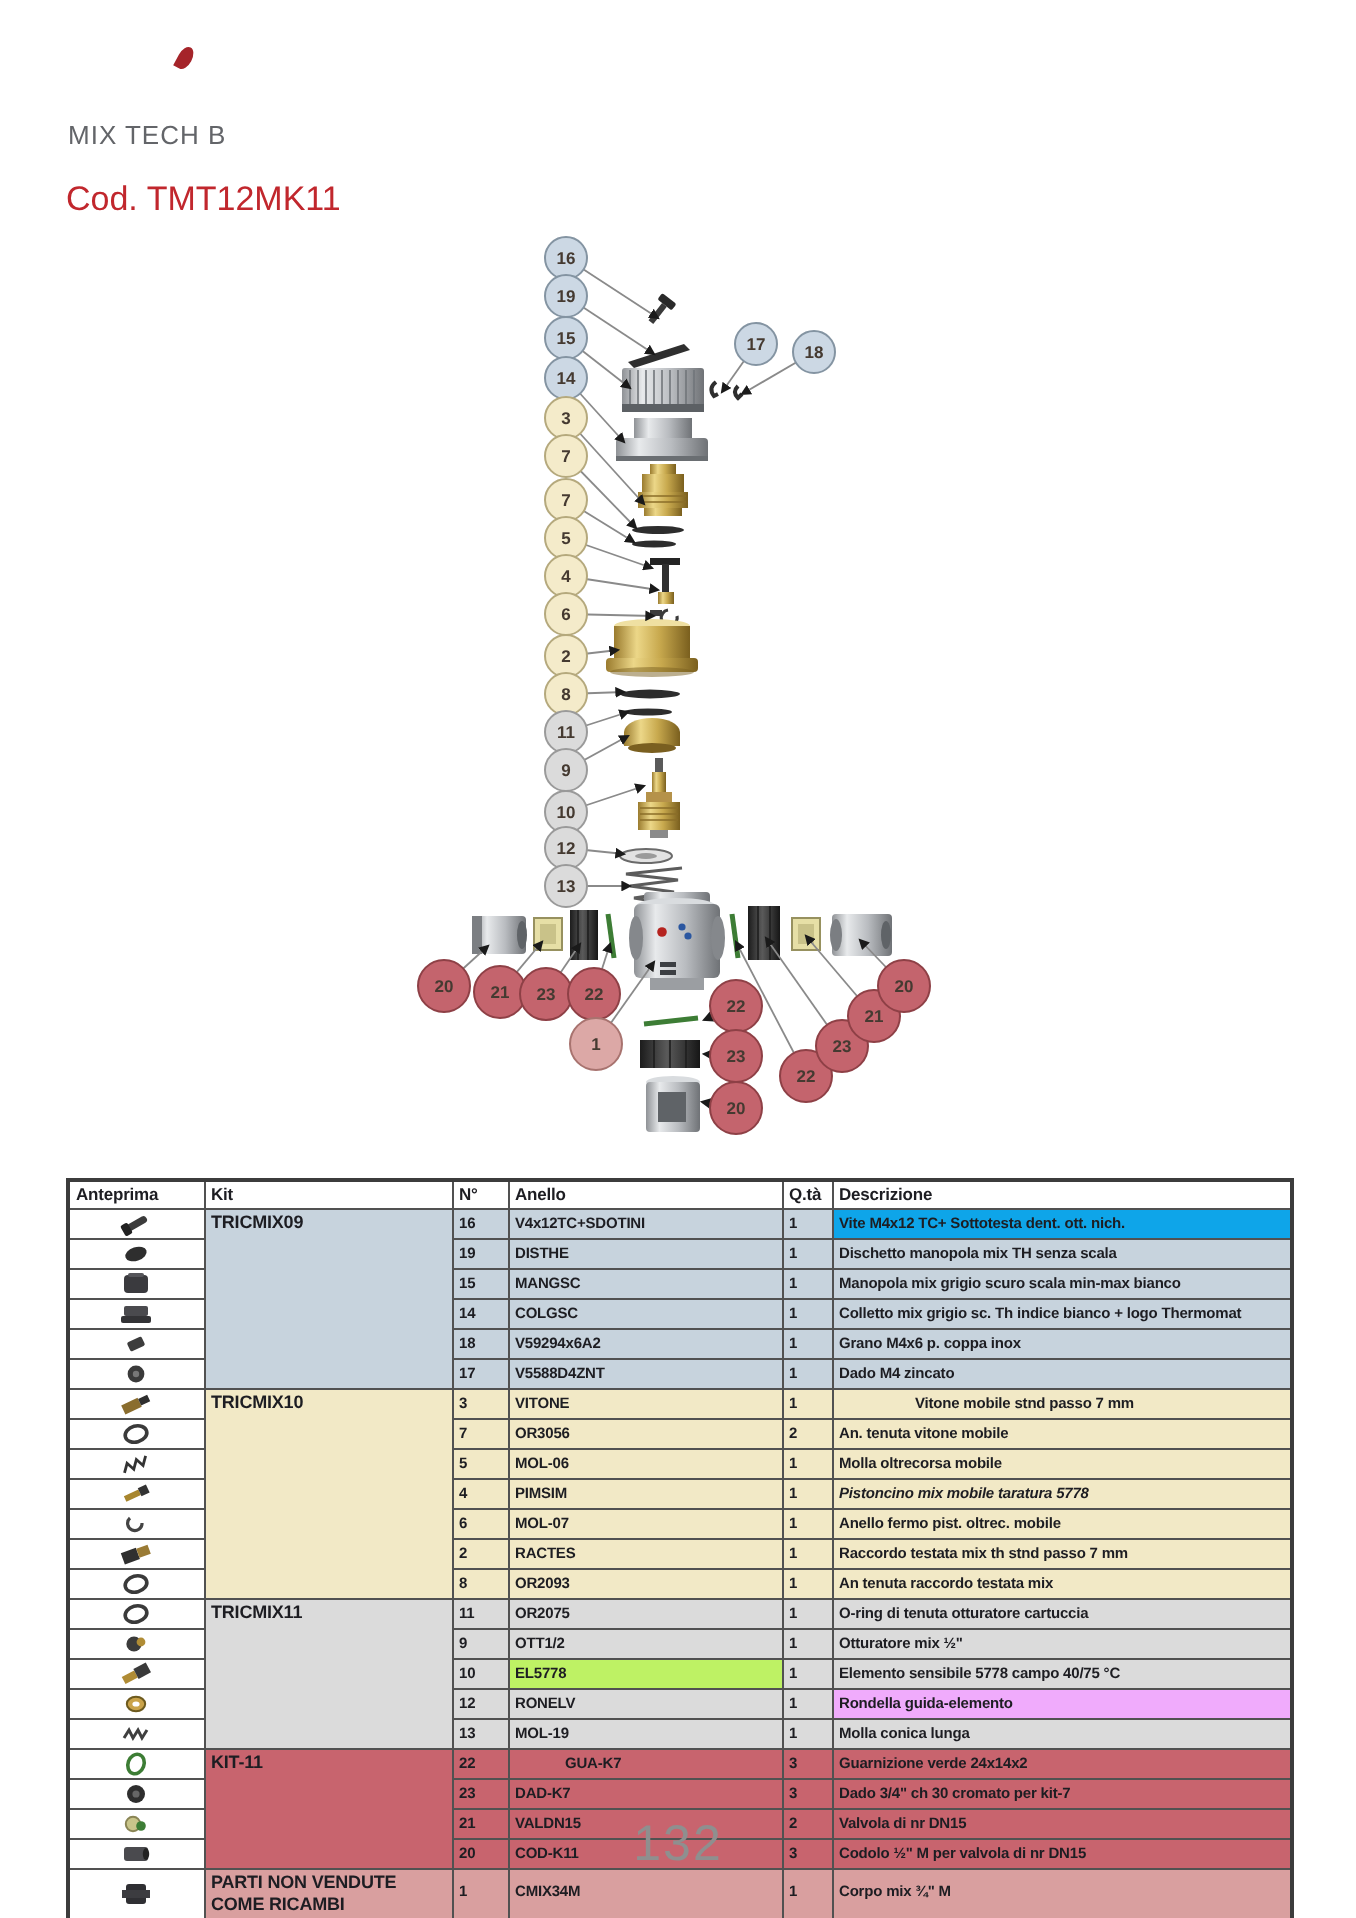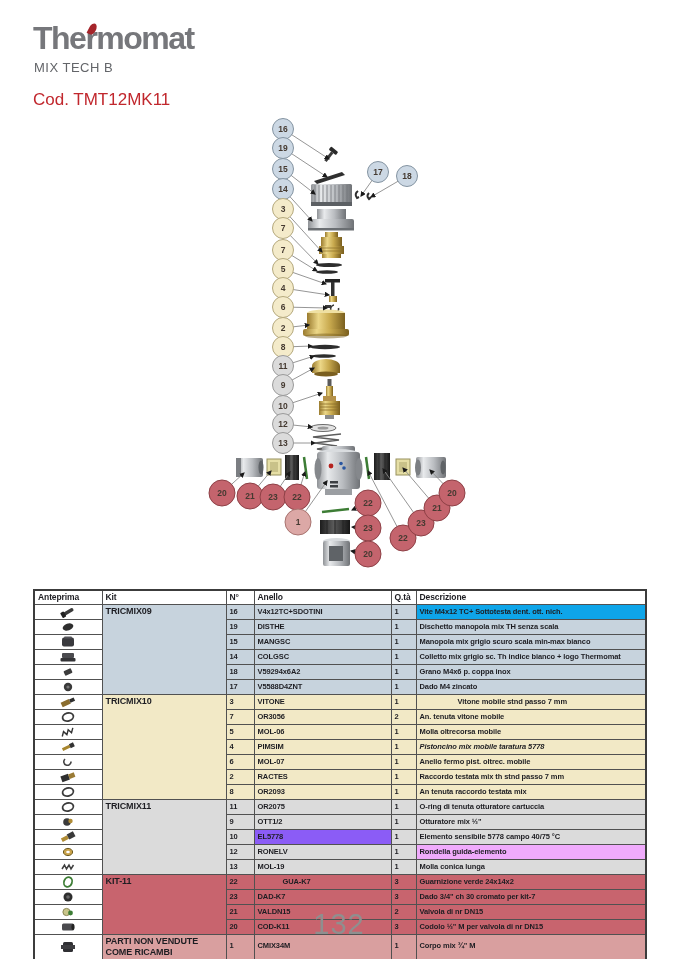--- a/index.html
+++ b/index.html
@@ -17,28 +17,27 @@
   #diagram text.cnum{font-family:"Liberation Sans",sans-serif;font-size:8.5px;font-weight:bold;fill:#453a31;}
 
   
   #parts-table{position:absolute;left:33px;top:589px;width:612px;border-collapse:collapse;table-layout:fixed;border:2px solid #3c3c3c;}
   #parts-table th,#parts-table td{border:1px solid #515151;padding:0 3px;font-size:7.5px;font-weight:bold;color:#1d1d22;height:12.5px;line-height:1.15;overflow:hidden;white-space:nowrap;letter-spacing:-0.1px;}
   #parts-table th{font-size:8.5px;text-align:left;background:#fff;height:13px;}
   #parts-table td.prev{background:#fff;text-align:center;padding:0;}
   #parts-table td.kit{font-size:9px;vertical-align:top;padding-top:1px;white-space:normal;line-height:1.25;}
   #parts-table svg.picon{width:22px;height:14px;display:inline-block;vertical-align:middle;}
 
-  .page-number{position:absolute;left:0;top:908px;width:678px;text-align:center;font-size:29px;color:#8f8f8f;letter-spacing:1px;}
+  .page-number{position:absolute;left:0;top:908px;width:678px;text-align:center;font-size:25px;color:#8f8f8f;letter-spacing:1px;}
 </style>
 </head>
 <body>
 
 <div class="page">
 
-  <div class="brand">Thermomat</div>
   <div class="brand-mark"></div>
   <div class="subtitle">MIX TECH B</div>
   <div class="code">Cod. TMT12MK11</div>
 
   <svg id="diagram" viewBox="195 112 280 470" xmlns="http://www.w3.org/2000/svg">
     <defs>
       <linearGradient id="gmet" x1="0" y1="0" x2="1" y2="0">
         <stop offset="0" stop-color="#8f9296"></stop>
           <stop offset="0.25" stop-color="#e8eaec"></stop>
         <stop offset="0.6" stop-color="#b9bcc0"></stop>
@@ -453,21 +452,21 @@
           <td style="background: rgb(219, 219, 219);">Otturatore mix ½"</td>
         </tr>
         <tr>
           <td class="prev"><svg class="picon" viewBox="0 0 22 14">
               <g transform="rotate(-28 11 7)">
                 <rect x="4" y="5" width="7" height="4" fill="#b08c35"></rect>
                 <rect x="11" y="4.2" width="7" height="5.6" fill="#3a3a3a"></rect>
               </g>
             </svg></td>
           <td style="background: rgb(219, 219, 219);">10</td>
-          <td style="background: #8b5cf6; margin-top: 26px;">EL5778</td>
+          <td style="background: #bef264; margin-top: 26px;">EL5778</td>
           <td style="background: rgb(219, 219, 219);">1</td>
           <td style="background: rgb(219, 219, 219);">Elemento sensibile 5778 campo 40/75 °C</td>
         </tr>
         <tr>
           <td class="prev"><svg class="picon" viewBox="0 0 22 14">
               <ellipse cx="11" cy="7" rx="4.6" ry="3.6" fill="#caa34a" stroke="#6d5a1e" stroke-width="1"></ellipse>
               <ellipse cx="11" cy="7" rx="1.8" ry="1.3" fill="#fff"></ellipse>
             </svg></td>
           <td style="background: rgb(219, 219, 219);">12</td>
           <td style="background: rgb(219, 219, 219);">RONELV</td>

